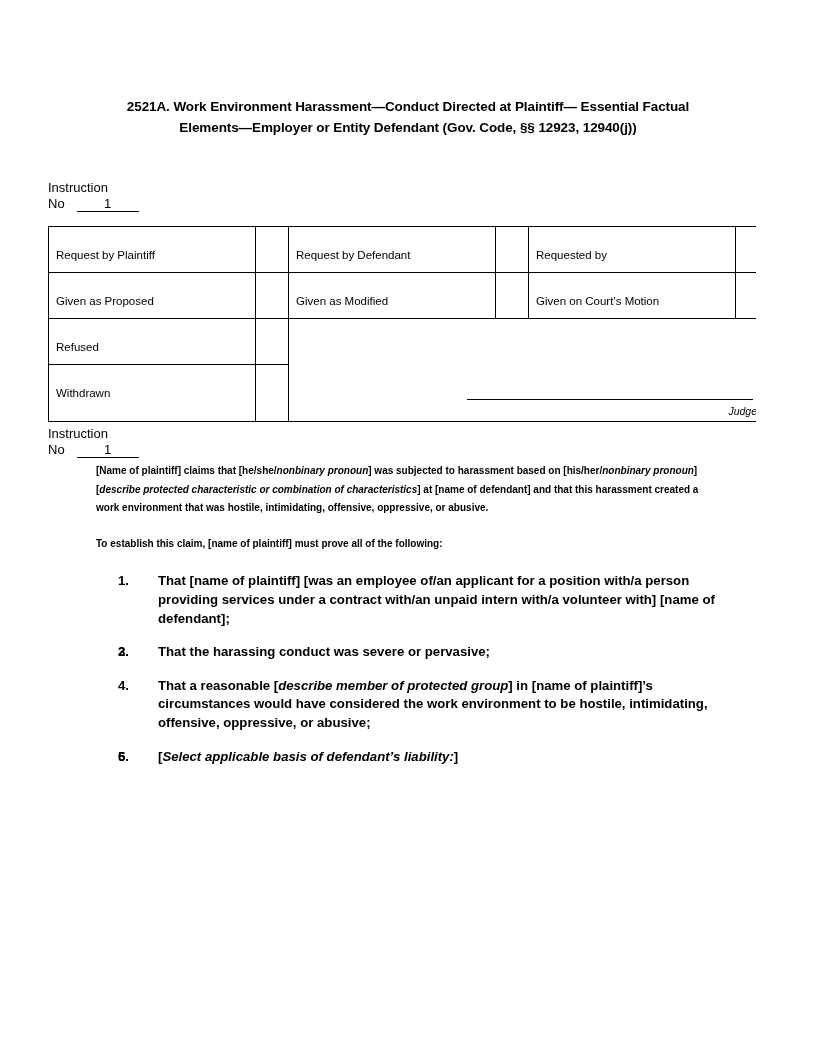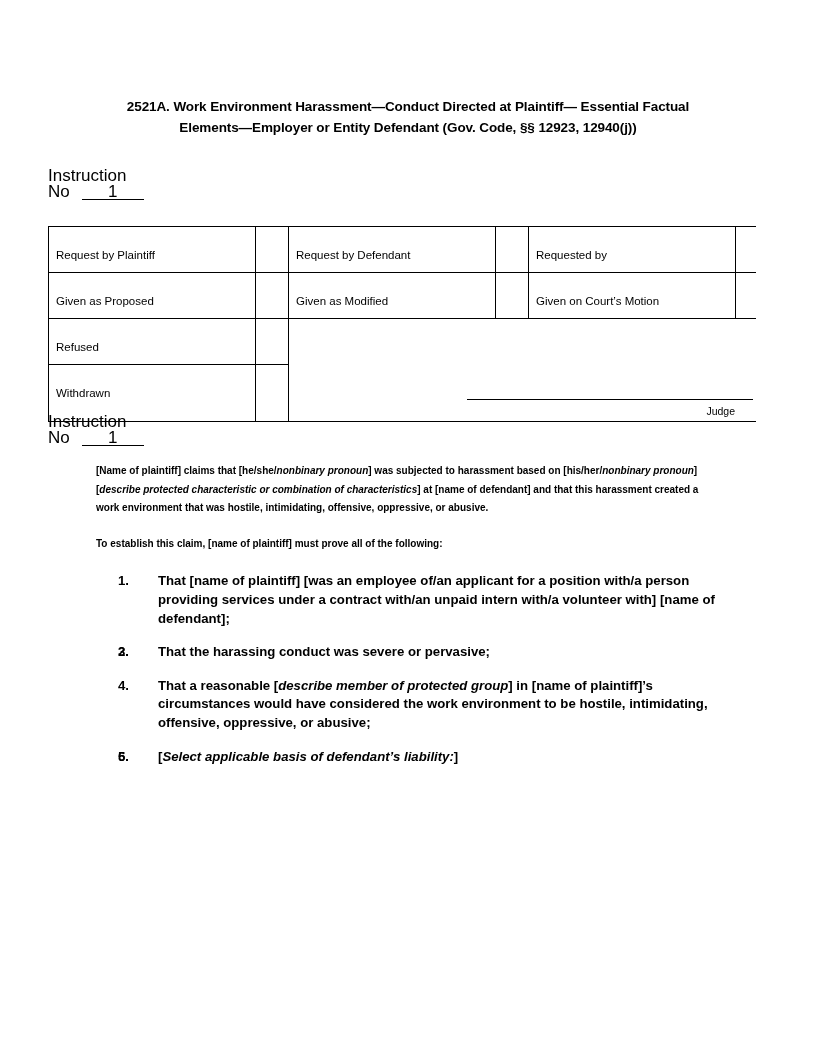--- a/index.html
+++ b/index.html
@@ -32,23 +32,24 @@
     text-align: center;
     font-size: 13.5px;
     font-weight: bold;
     line-height: 21px;
     letter-spacing: -0.1px;
   }
 
   
   .instr-block {
     position: absolute;
-    font-size: 17px;
+    font-size: 13px;
     line-height: 16px;
     font-weight: normal;
+    margin-top: 12px;
   }
   .instr-block .instr-word {
     display: block;
   }
   .instr-row {
     display: block;
     white-space: nowrap;
   }
   .instr-no-label {
     display: inline-block;
@@ -102,23 +103,24 @@
   .sig-line {
     position: absolute;
     left: 178px;
     right: 15px;
     bottom: 21px;
     border-bottom: 1px solid #000000;
     height: 0;
   }
   .sig-label {
     position: absolute;
-    right: 33px;
+    right: 11px;
     bottom: 4px;
     font-size: 10.5px;
+    font-style: italic;
     font-weight: normal;
   }
 
   
   .body-wrap {
     position: absolute;
     left: 96px;
     top: 462px;
     width: 624px;
   }

